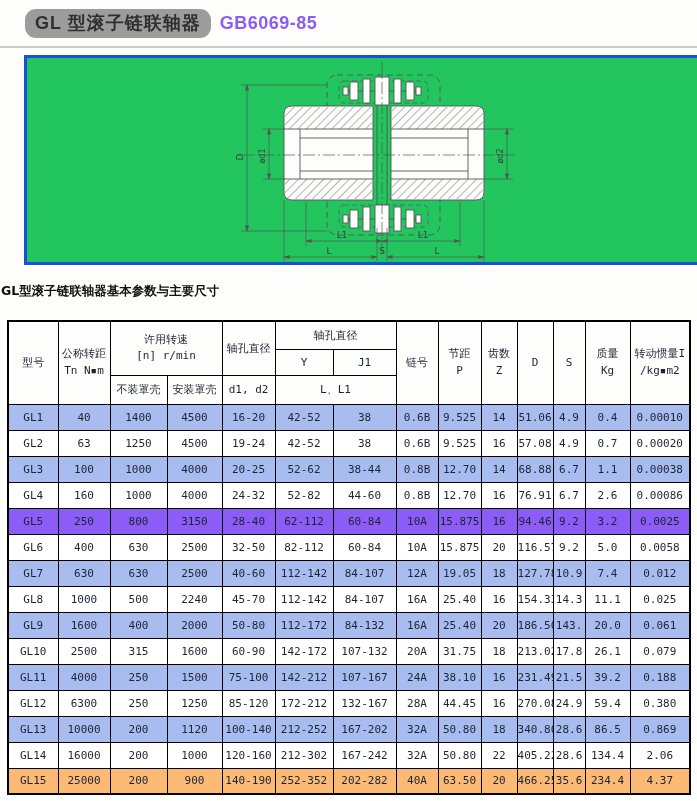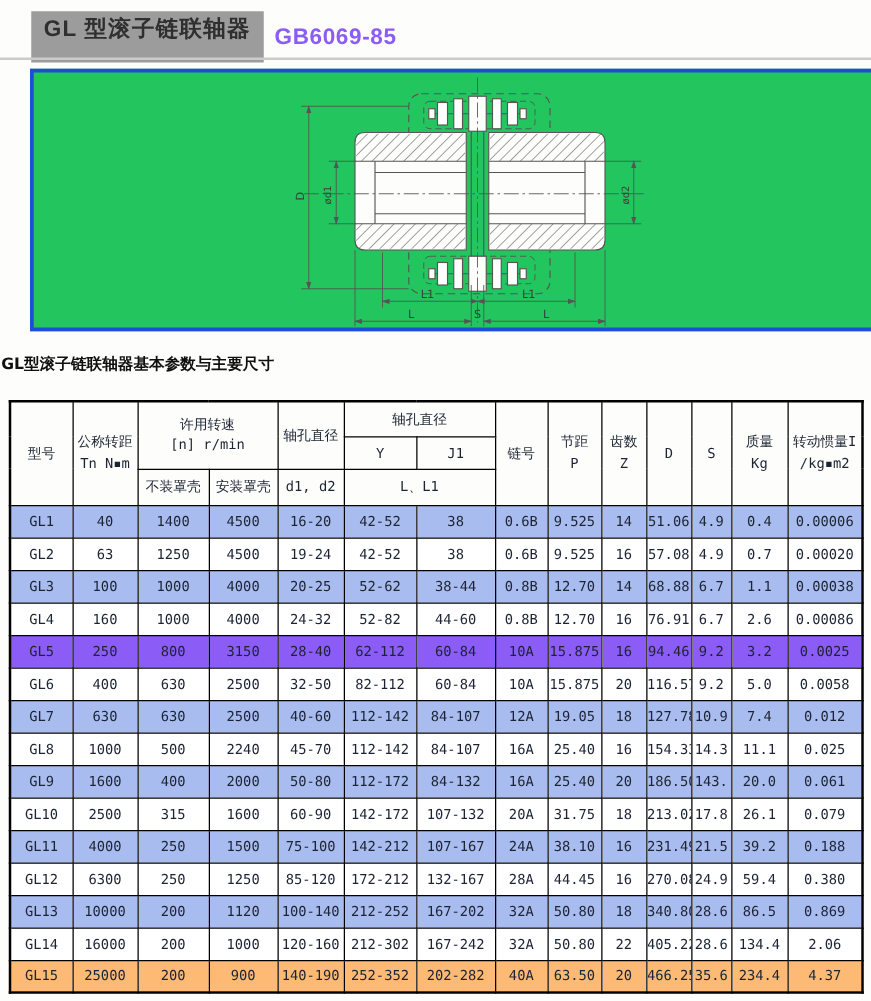--- a/index.html
+++ b/index.html
@@ -3,21 +3,21 @@
 <meta charset="utf-8">
 <style>
   html,body{margin:0;padding:0;}
   body{
     width:697px;height:801px;position:relative;
     background:#fdfdfb;
     font-family:"Liberation Sans",sans-serif;
     overflow:hidden;
   }
   .title-row{position:absolute;left:25px;top:9px;display:flex;align-items:center;gap:9px;}
-  .title-hl{background:#9c9c9c;color:#2f2f2f;font-weight:bold;font-size:18px;padding:2px 10px 15px 10px;letter-spacing:1px;}
+  .title-hl{background:#9c9c9c;color:#2f2f2f;font-weight:bold;font-size:18px;padding:2px 10px 3px 10px;letter-spacing:1px;border-radius:11px;}
   .title-code{color:#8b5cf6;font-weight:bold;font-size:18px;letter-spacing:.5px;}
   .rule{position:absolute;top:46px;left:0;width:697px;height:2px;background:#cbcbcb;}
   .frame{position:absolute;left:24px;top:55px;width:649px;height:204px;border:3px solid #1d4ed8;background:#22c55e;padding-left:44px;}
   .caption{position:absolute;left:1px;top:283px;font-size:12.5px;color:#101010;font-family:"DejaVu Sans",sans-serif;font-weight:bold;}
   table.params{
     position:absolute;left:7px;top:320px;width:684px;
     border-collapse:collapse;table-layout:fixed;
     border:2px solid #000;
     font-family:"DejaVu Sans Mono","Liberation Mono",monospace;
     font-size:11px;color:#1c2433;
@@ -210,21 +210,21 @@
         <td>4500</td>
         <td>16-20</td>
         <td>42-52</td>
         <td>38</td>
         <td>0.6B</td>
         <td>9.525</td>
         <td>14</td>
         <td>51.06</td>
         <td>4.9</td>
         <td>0.4</td>
-        <td>0.00006</td>
+        <td>0.00010</td>
       </tr>
       <tr>
         <td>GL2</td>
         <td>63</td>
         <td>1250</td>
         <td>4500</td>
         <td>19-24</td>
         <td>42-52</td>
         <td>38</td>
         <td>0.6B</td>

